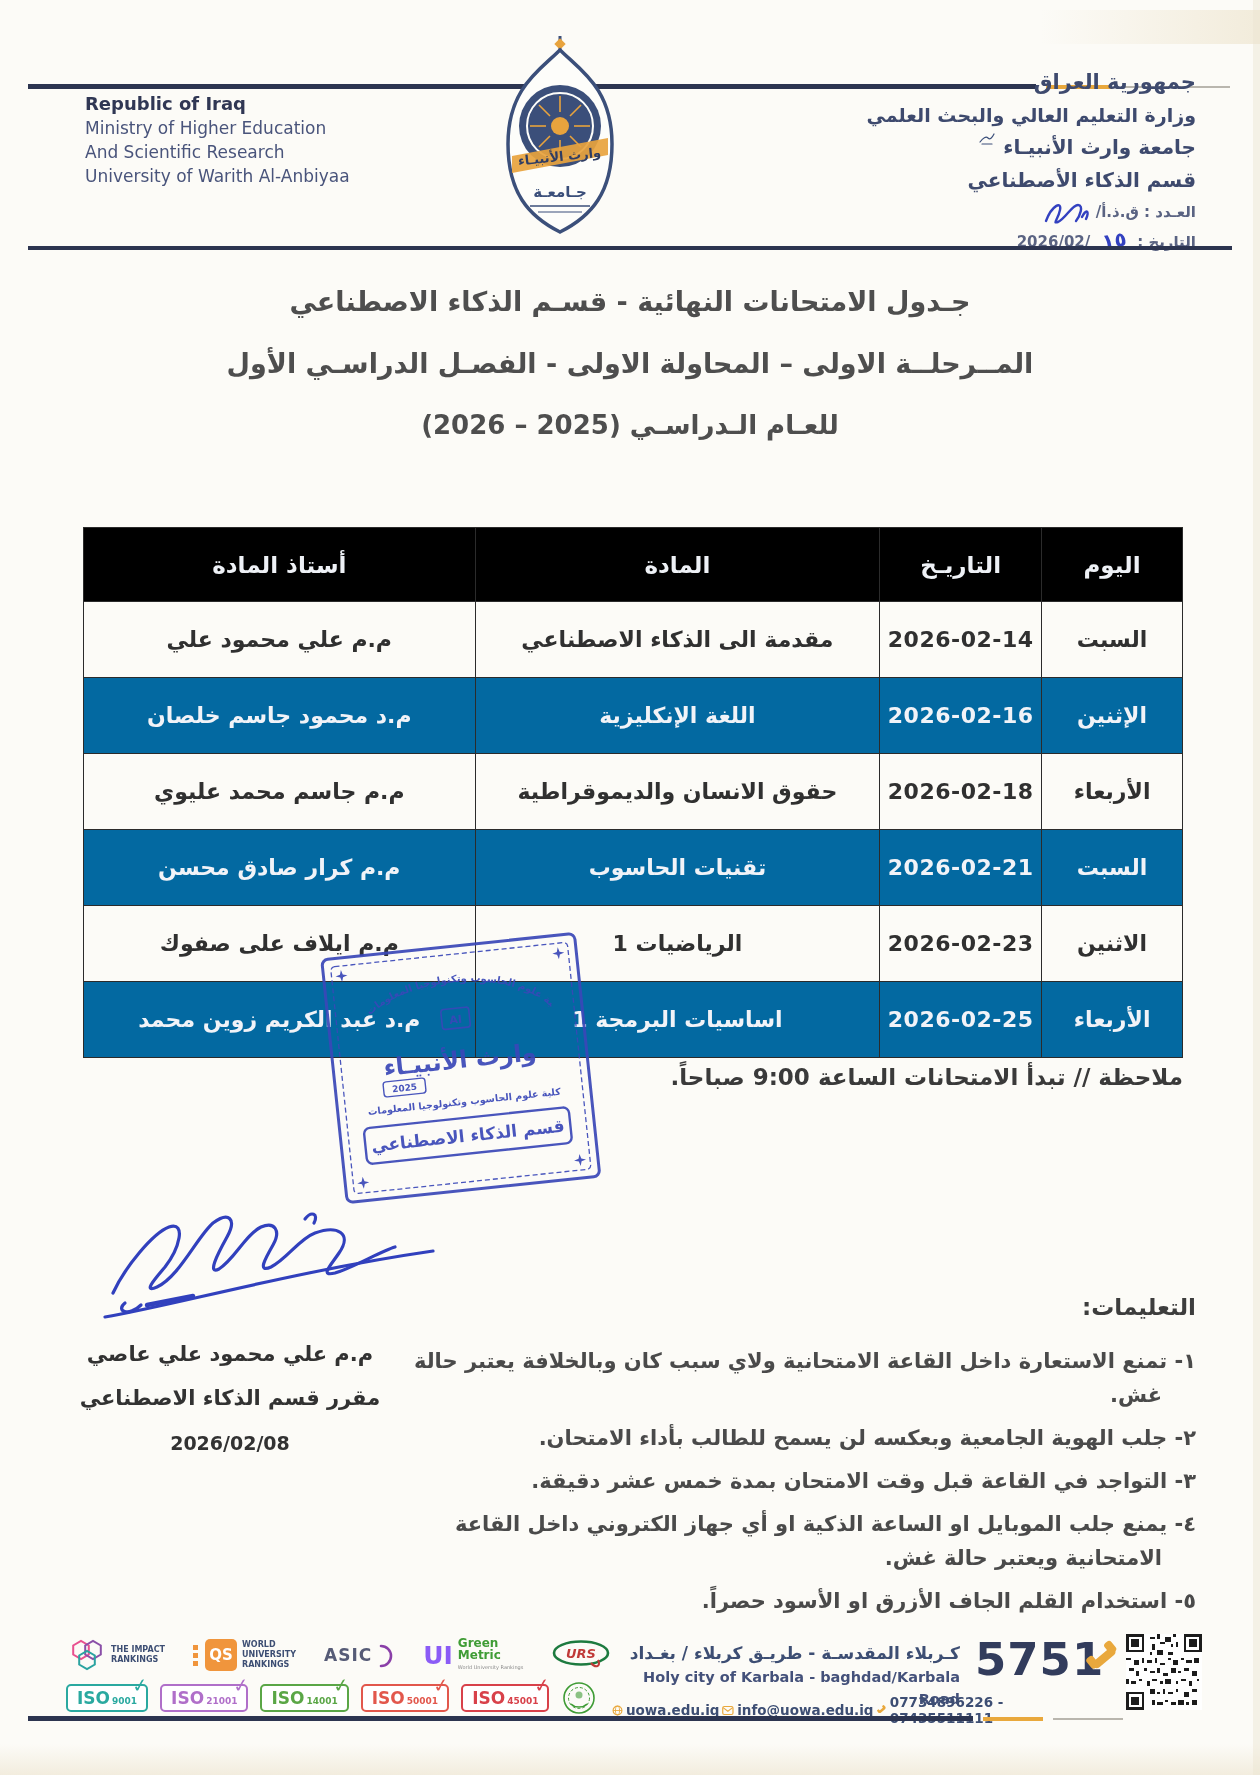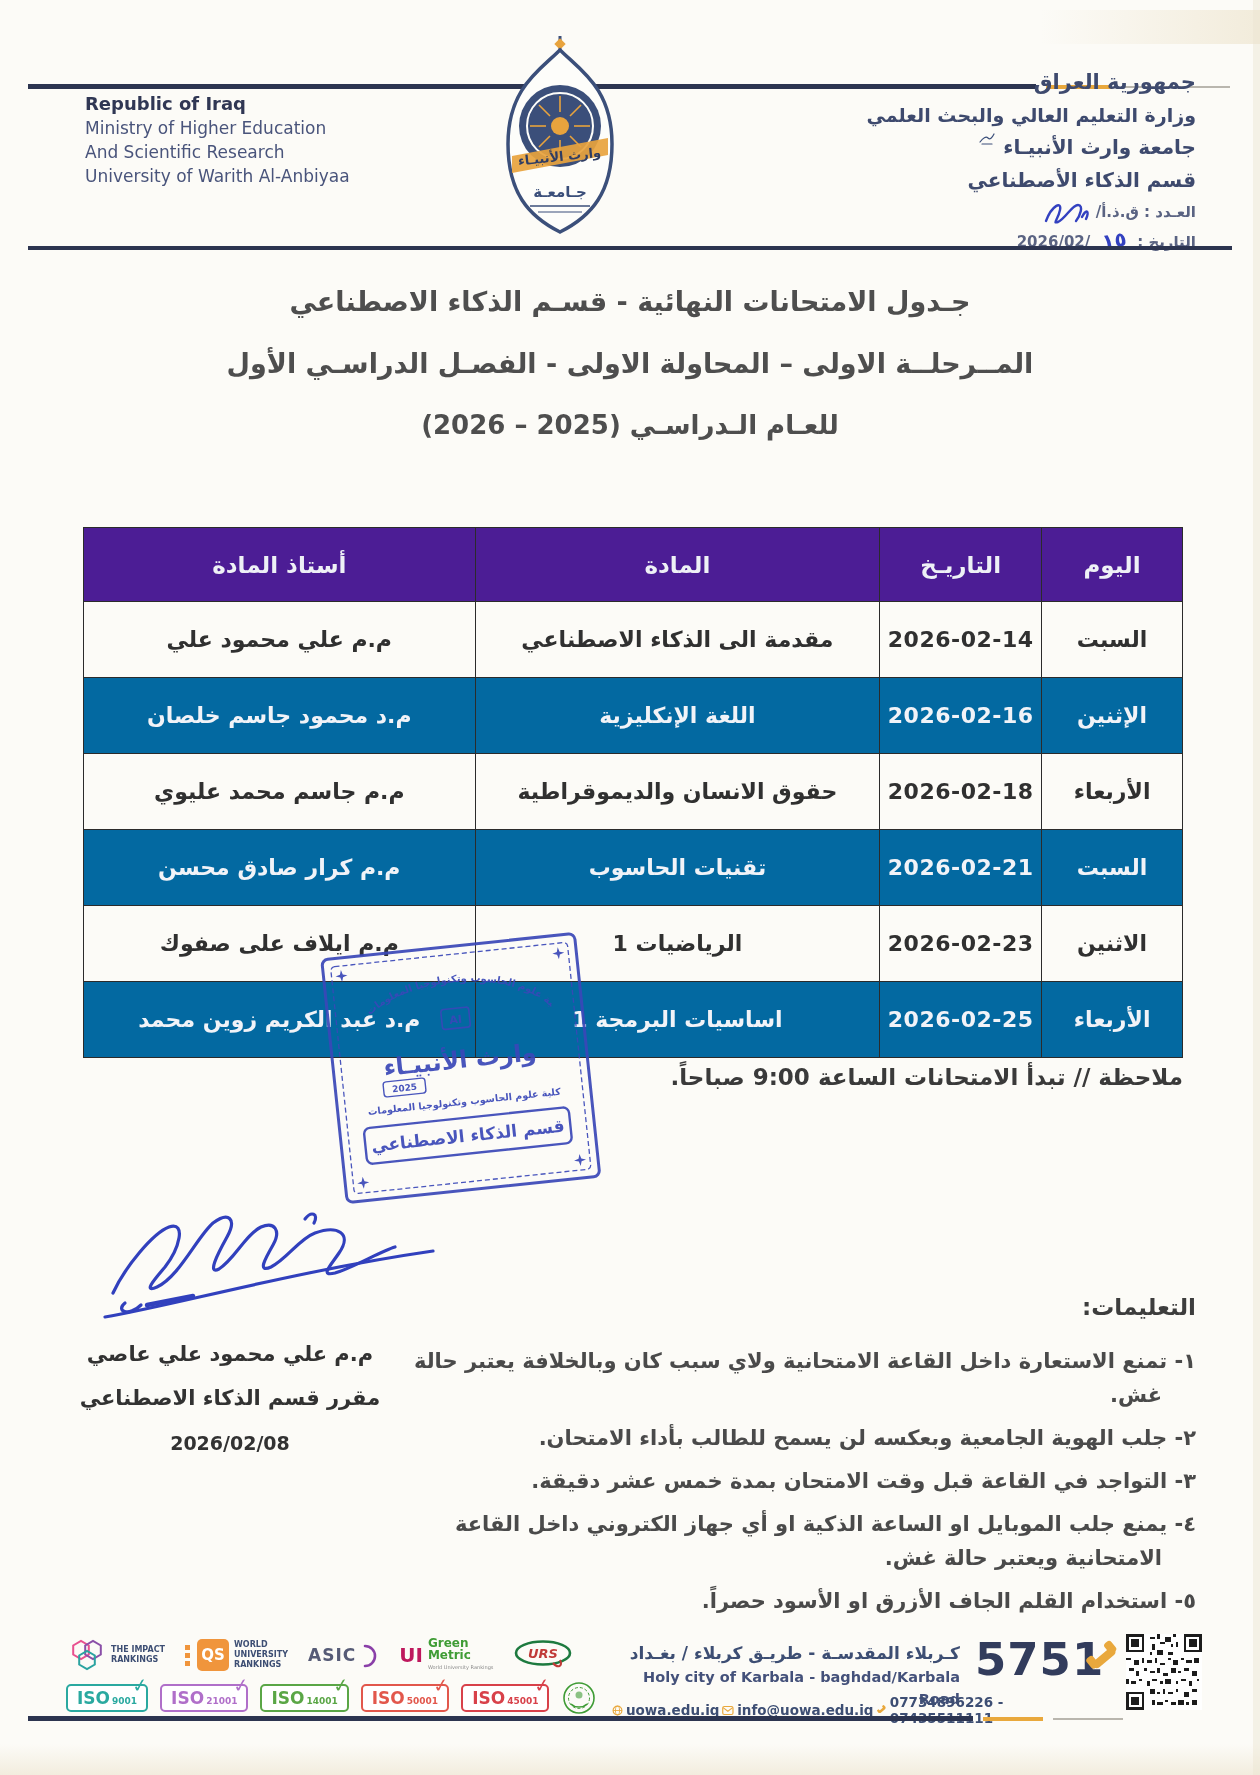--- a/index.html
+++ b/index.html
@@ -42,21 +42,21 @@
   .title { position:absolute; left:80px; width:1100px; text-align:center; direction:rtl;
            font-weight:bold; color:#4e4e4e; }
   .t1 { top:286px; font-size:27px; }
   .t2 { top:348px; font-size:27px; }
   .t3 { top:410px; font-size:26px; }
 
   
   .exam-table { position:absolute; left:83px; top:527px; width:1100px;
                 border-collapse:collapse; direction:rtl; }
   .exam-table th, .exam-table td { border:1px solid #2b2b2b; text-align:center; vertical-align:middle; }
-  .exam-table th { height:74px; background:#4c1d95; color:#eef1f6; font-size:23px; font-weight:bold; }
+  .exam-table th { height:74px; background:#000000; color:#eef1f6; font-size:23px; font-weight:bold; }
   .exam-table td { height:76px; font-size:22px; font-weight:bold; color:#303030; }
   .exam-table tr.shaded td { background:#0369a1; color:#f1f3f8; }
   .exam-table td.date-cell { direction:ltr; letter-spacing:.5px; }
 
   .note { position:absolute; right:77px; top:1064px; direction:rtl; font-size:23px;
           font-weight:bold; color:#3a3a3a; }
 
   
   .stamp { position:absolute; left:330px; top:942px; transform:rotate(-6deg); opacity:.92; }
 
@@ -71,29 +71,29 @@
 
   
   .inst-head { position:absolute; right:64px; top:1294px; direction:rtl; font-size:23px;
                font-weight:bold; color:#3d3d3d; }
   .inst-list { position:absolute; right:64px; top:1344px; width:792px; direction:rtl;
                color:#4a4a4a; }
   .inst-item { font-size:21px; font-weight:bold; line-height:1.62; margin-bottom:9px;
                padding-right:34px; text-indent:-34px; text-align:right; }
 
   
-  .rank-row { position:absolute; left:68px; top:1633px; display:flex; align-items:center; gap:20px; height:44px; }
+  .rank-row { position:absolute; left:68px; top:1633px; display:flex; align-items:center; gap:28px; height:44px; }
   .rank-item { display:flex; align-items:center; gap:5px; }
   .rank-text { font-size:8px; font-weight:bold; color:#3d4e73; line-height:10px; }
   .qs-box { width:32px; height:32px; background:#f0953c; border-radius:5px; color:#fff;
             font-size:15px; font-weight:bold; display:flex; align-items:center; justify-content:center; }
   .qs-col { display:flex; flex-direction:column; gap:3px; margin-right:2px; }
   .qs-col span { width:5px; height:5px; background:#f0953c; display:block; }
   .asic-text { font-size:17px; font-weight:bold; color:#565b76; letter-spacing:1px; }
-  .ui-text { font-size:20px; font-weight:bold; color:#be185d; }
+  .ui-text { font-size:25px; font-weight:bold; color:#8b5cf6; }
   .gm-col { display:flex; flex-direction:column; line-height:12px; }
   .gm-col b { font-size:12px; color:#3f9c35; }
   .gm-col small { font-size:5px; color:#8a8a8a; }
 
   .iso-row { position:absolute; left:66px; top:1680px; display:flex; align-items:center; gap:12px; }
   .iso-badge { position:relative; border:2px solid; border-radius:5px; padding:2px 9px;
                font-weight:bold; background:#fff; display:flex; align-items:baseline; gap:2px; }
   .iso-badge b { font-size:17px; }
   .iso-badge small { font-size:9px; }
   .iso-badge .chk { position:absolute; top:-12px; right:-2px; font-size:19px; transform:rotate(-8deg); }

